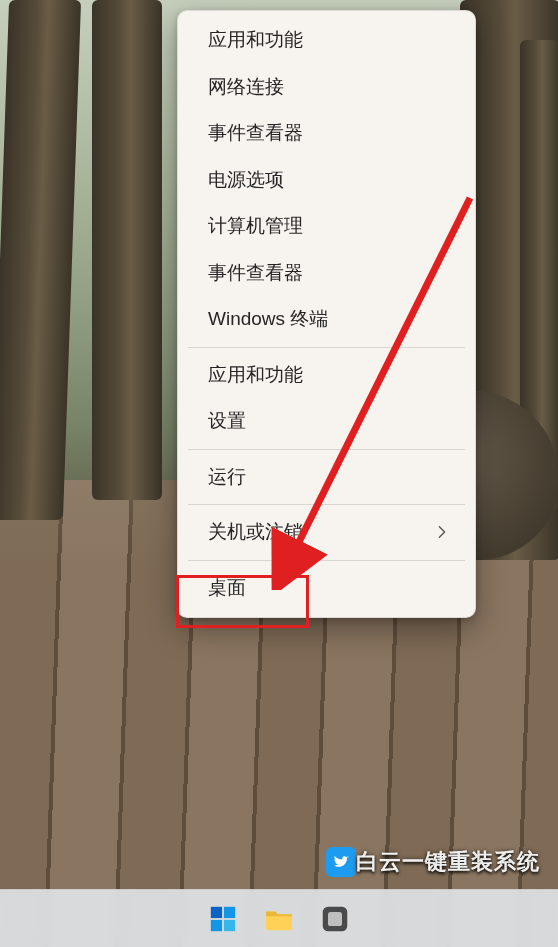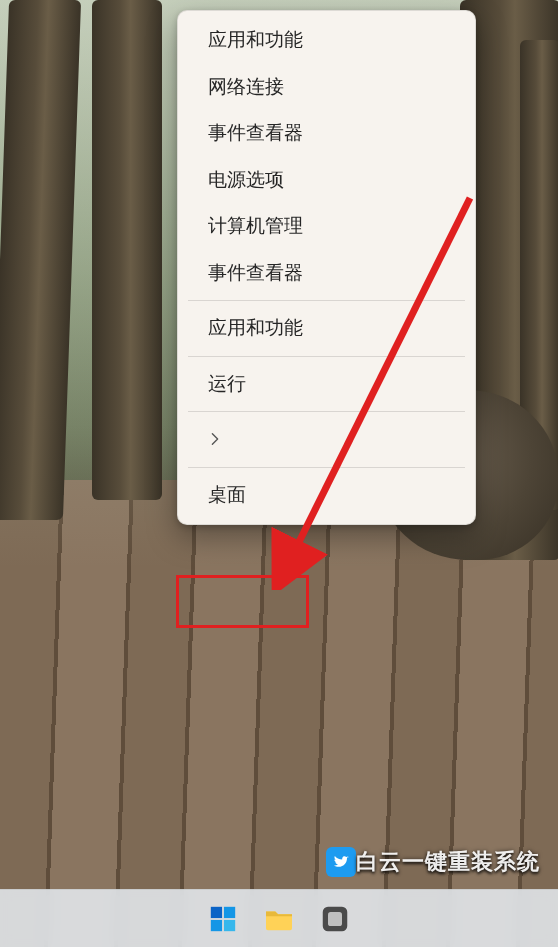--- a/index.html
+++ b/index.html
@@ -108,36 +108,43 @@
       </div>
     <div class="menu-item">
         <span>电源选项</span>
       </div>
     <div class="menu-item">
         <span>计算机管理</span>
       </div>
     <div class="menu-item">
         <span>事件查看器</span>
       </div>
+    <div class="menu-item">
+        <span>Windows 终端</span>
+      </div>
 
     <div class="menu-sep"></div>
 
     <div class="menu-item">
         <span>应用和功能</span>
       </div>
+    <div class="menu-item">
+        <span>设置</span>
+      </div>
 
     <div class="menu-sep"></div>
 
     <div class="menu-item">
         <span>运行</span>
       </div>
 
     <div class="menu-sep"></div>
 
     <div class="menu-item">
+      <span>关机或注销</span>
       <span class="chevron">
         <svg viewBox="0 0 16 16">
             <path d="M5 2 L11 8 L5 14" fill="none" stroke="#555" stroke-width="1.6" stroke-linecap="round" stroke-linejoin="round"></path>
           </svg>
       </span>
     </div>
 
     <div class="menu-sep"></div>
 
     <div class="menu-item">

